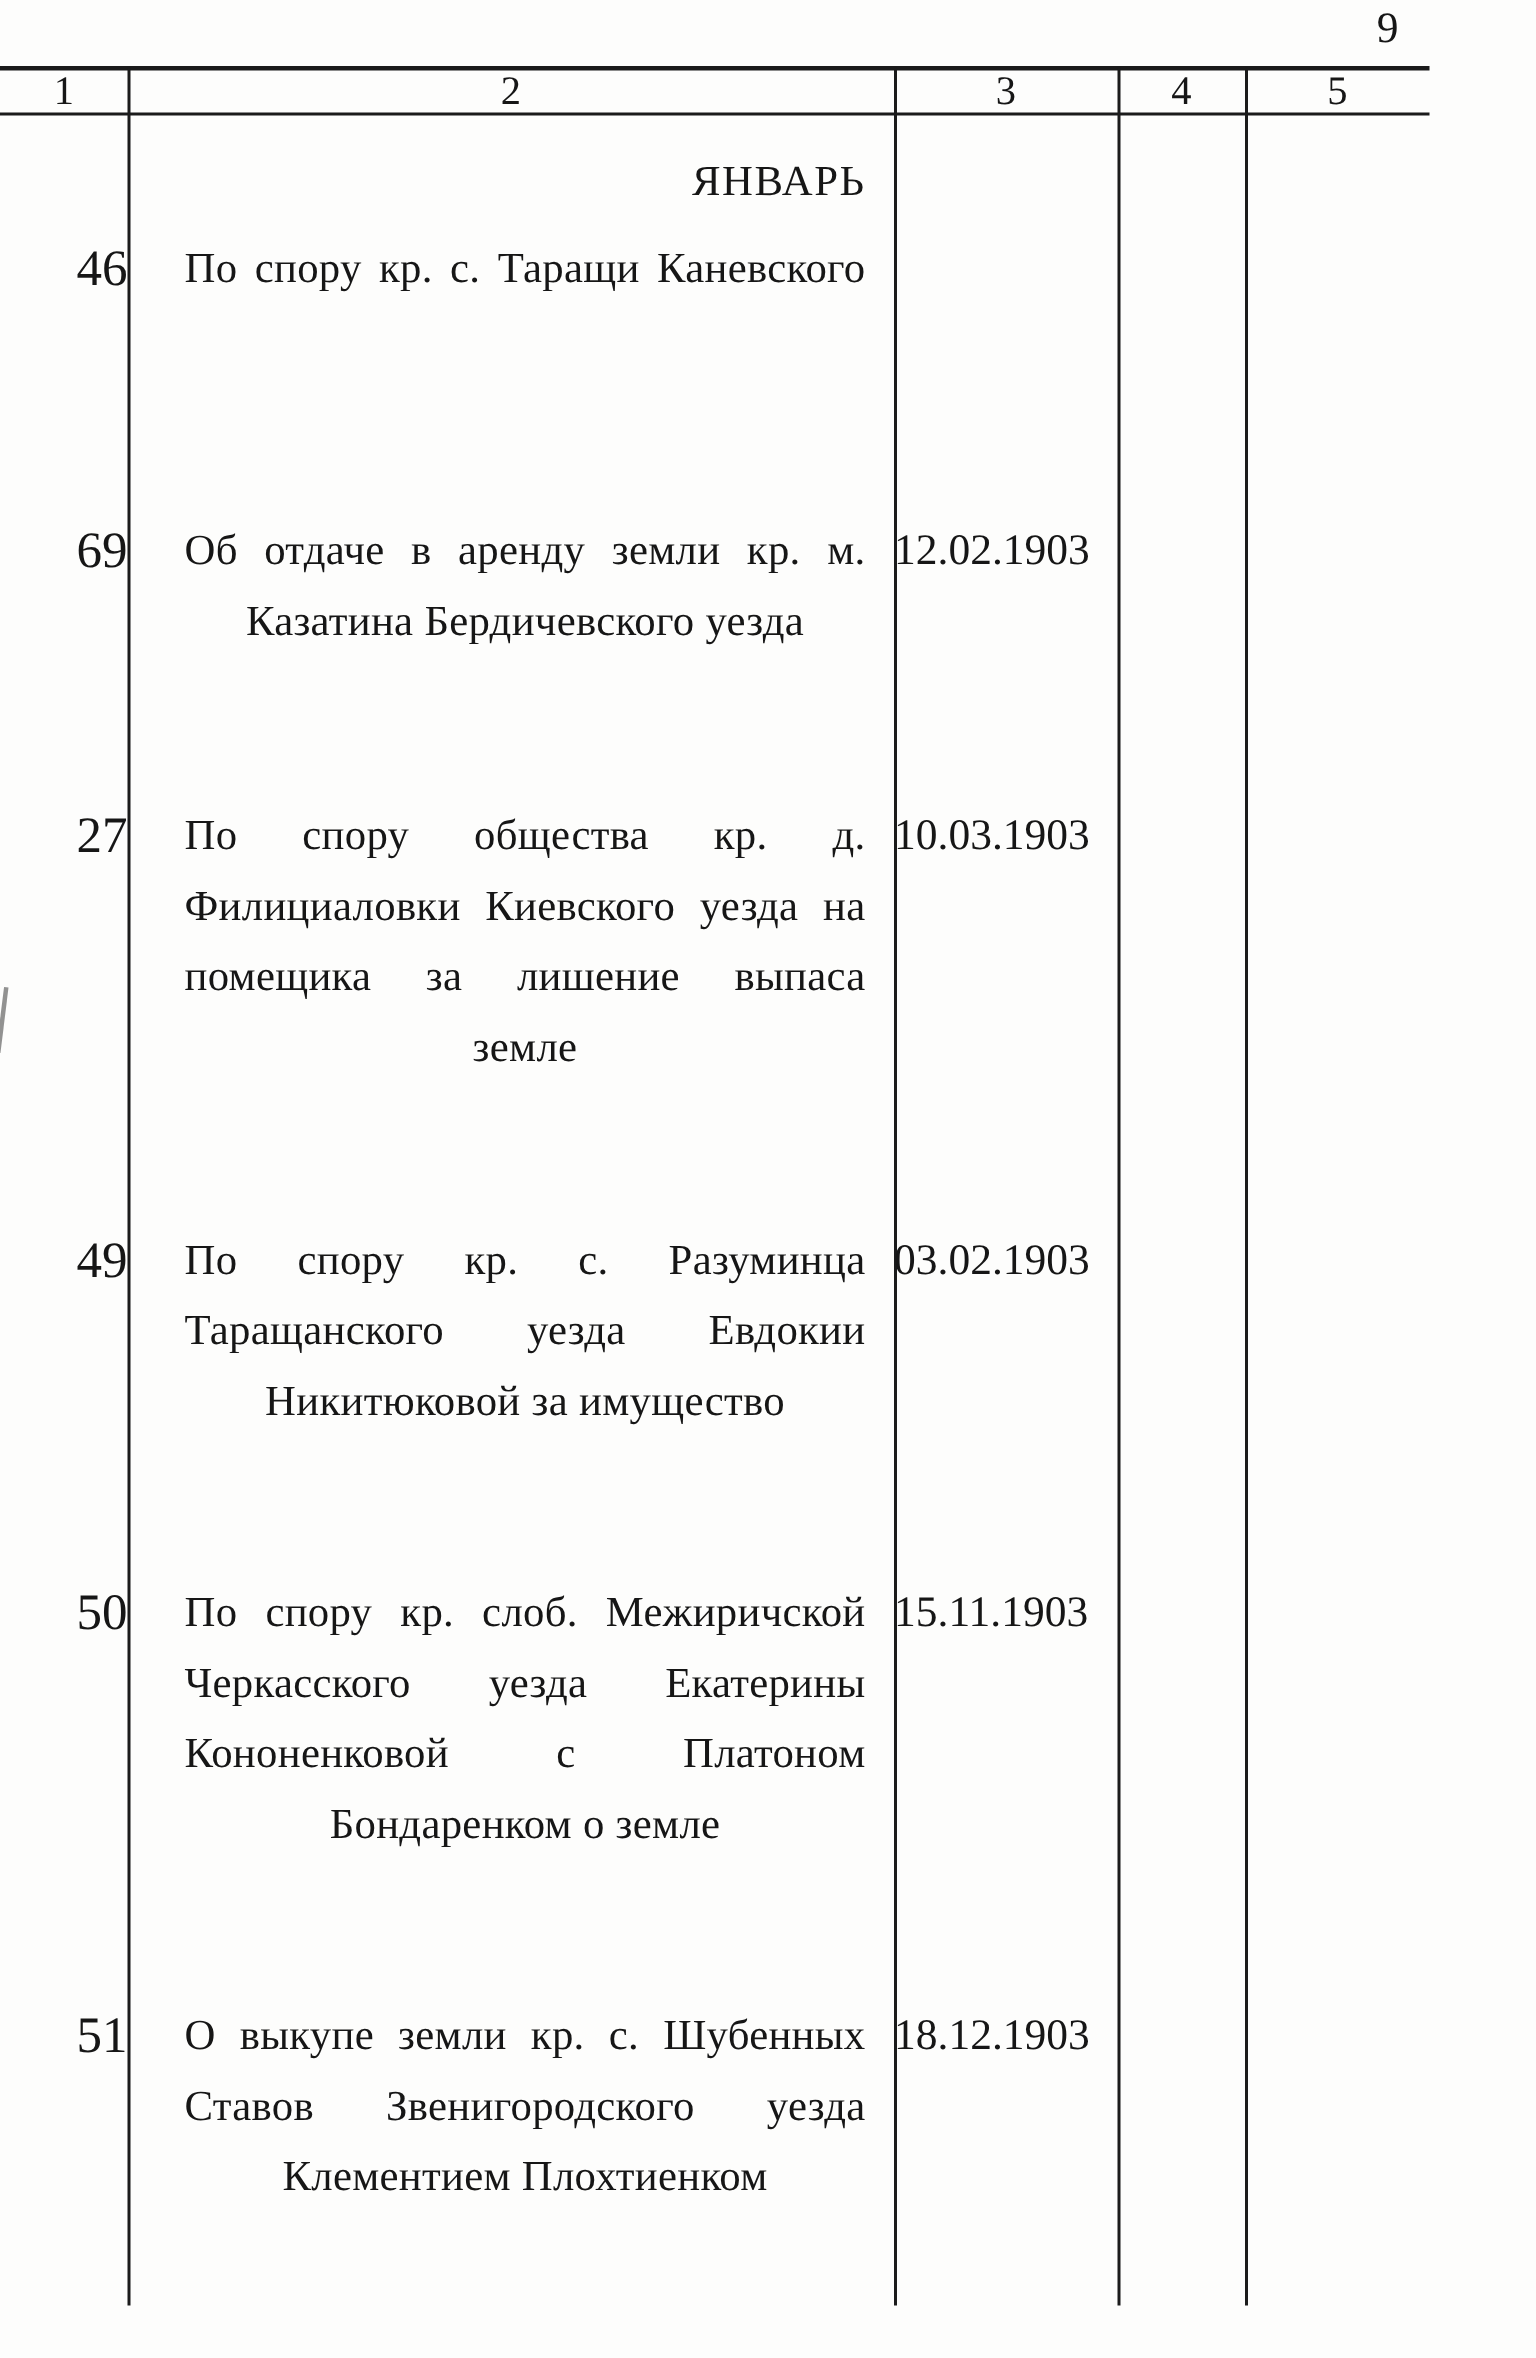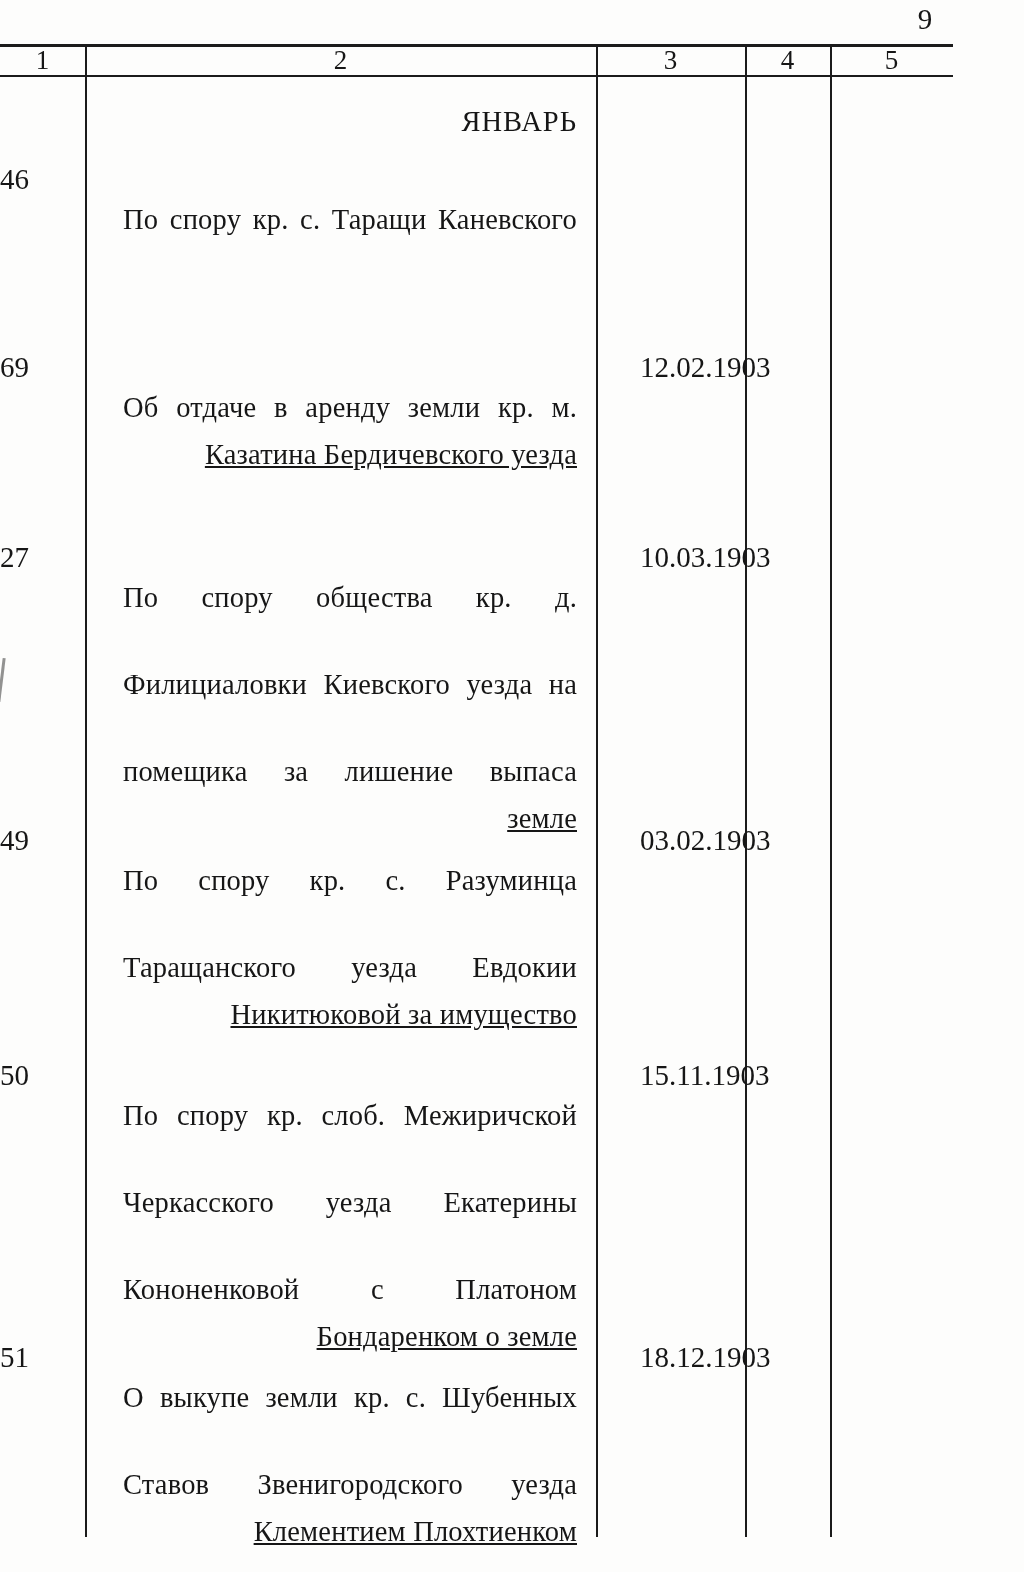--- a/index.html
+++ b/index.html
@@ -37,31 +37,31 @@
   .ch4 { left: 745px; width: 85px; }
   .ch5 { left: 830px; width: 123px; }
   .month {
     position: absolute; left: 123px; width: 454px; top: 98px;
     text-align: right; font-size: 28.5px; line-height: 47px;
     letter-spacing: 1px;
   }
   .row { position: absolute; left: 0; width: 1024px; }
   .rownum {
     position: absolute; left: 0; top: 0; width: 85px;
-    text-align: left; font-size: 29px; line-height: 47px;
+    text-align: right; font-size: 34px; line-height: 47px;
   }
   .desc {
     position: absolute; left: 123px; top: 0; width: 454px;
     font-size: 28.5px; line-height: 47px; letter-spacing: 0.2px;
   }
-  .desc .jl { text-align: justify; text-align-last: justify; margin-top: 40px; }
-  .desc .ll { text-align: right; text-decoration: underline; }
+  .desc .jl { text-align: justify; text-align-last: justify; }
+  .desc .ll { text-align: center; }
   .date {
     position: absolute; left: 596px; top: 0; width: 126px;
-    font-size: 29px; line-height: 47px; padding-left: 44px;
+    font-size: 29px; line-height: 47px;
   }
   .artifact {
     position: absolute; left: 0px; top: 658px; width: 3px; height: 44px;
     background: #6d6d6d; transform: rotate(7deg); opacity: .75;
   }
 </style>
 </head>
 <body>
 
 <div class="page">

